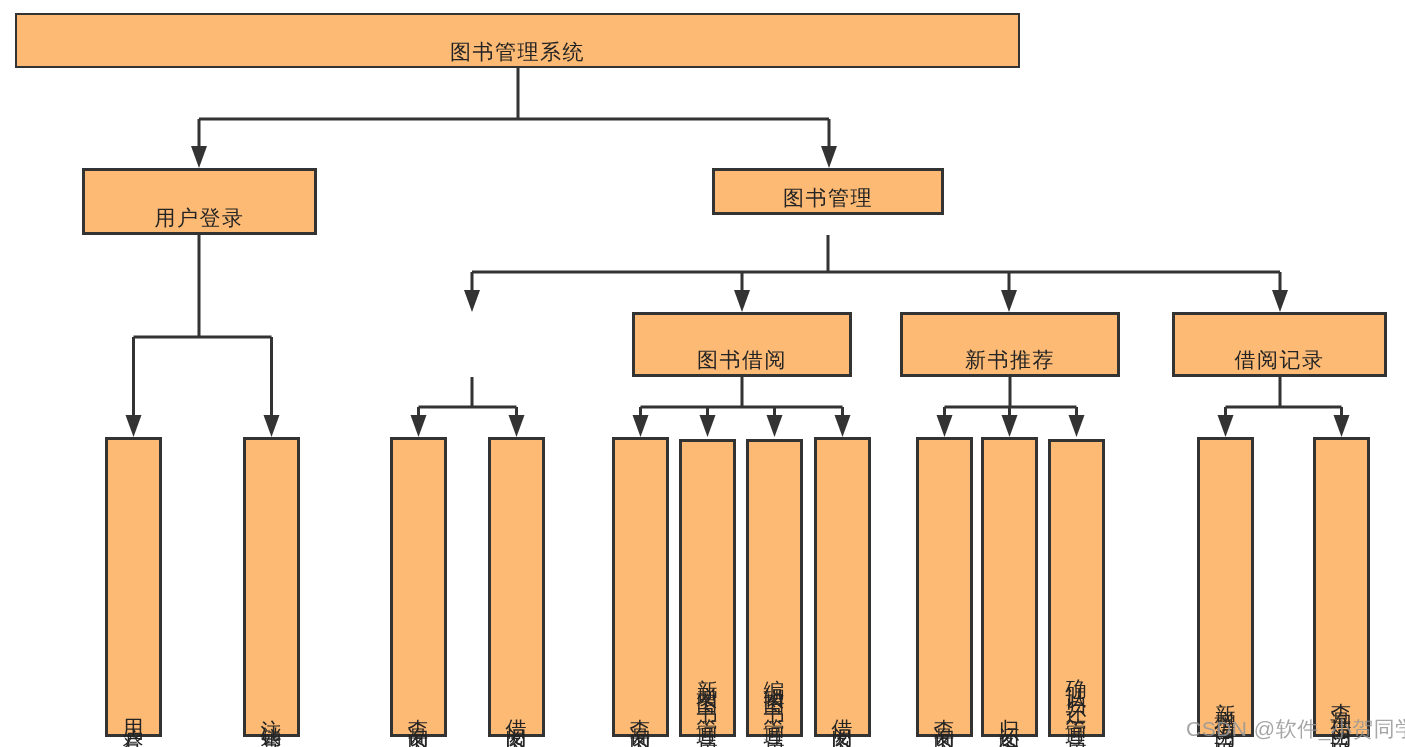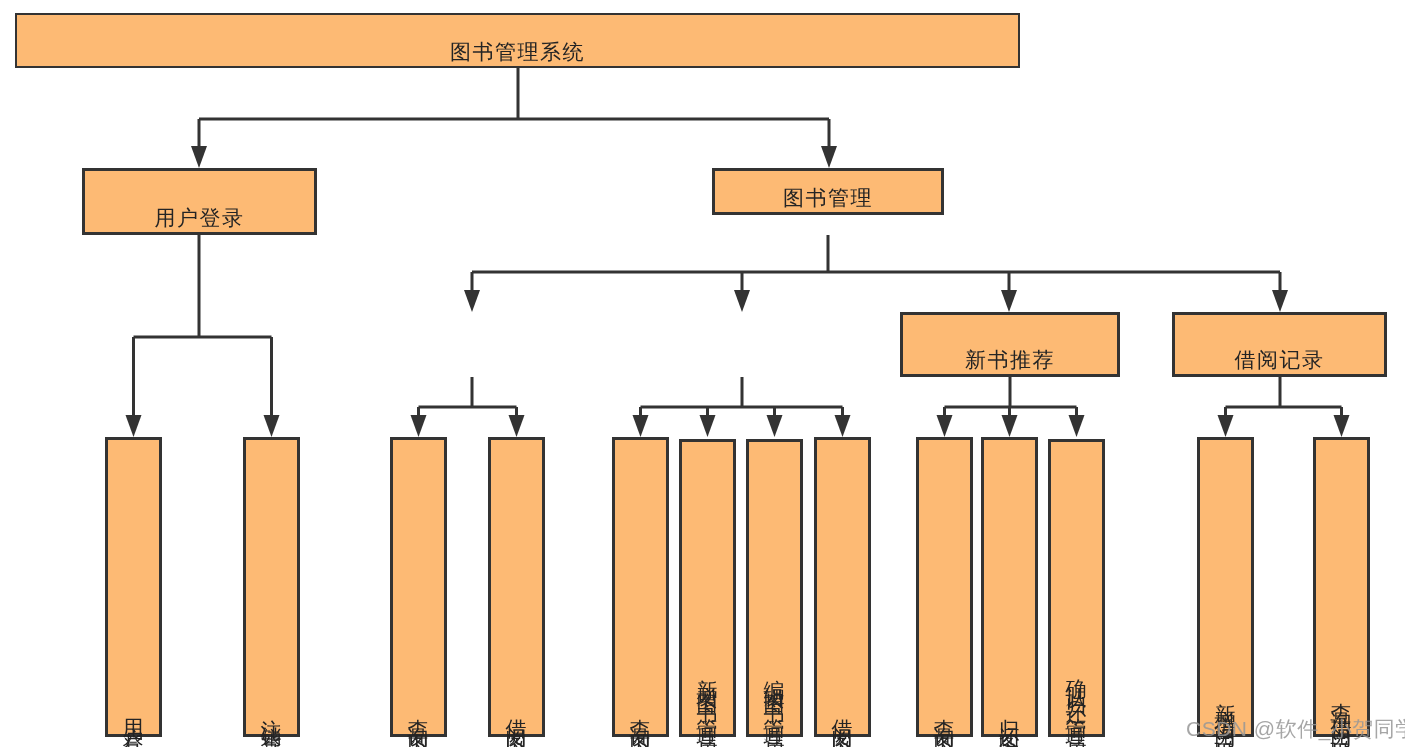--- a/index.html
+++ b/index.html
@@ -75,20 +75,23 @@
     <span class="hlabel">图书管理系统</span>
   </div>
 
   <div class="node" style="left:82px;top:168px;width:235px;height:67px">
     <span class="hlabel">用户登录</span>
   </div>
   <div class="node" style="left:712px;top:168px;width:232px;height:47px">
     <span class="hlabel">图书管理</span>
   </div>
 
+  <div class="node" style="left:632px;top:312px;width:220px;height:65px">
+    <span class="hlabel">图书借阅</span>
+  </div>
   <div class="node" style="left:900px;top:312px;width:220px;height:65px">
     <span class="hlabel">新书推荐</span>
   </div>
   <div class="node" style="left:1172px;top:312px;width:215px;height:65px">
     <span class="hlabel">借阅记录</span>
   </div>
 
   <div class="node leaf" style="left:105px;top:437px;width:57px;height:300px">
     <span class="vlabel">用户登录</span>
   </div>

